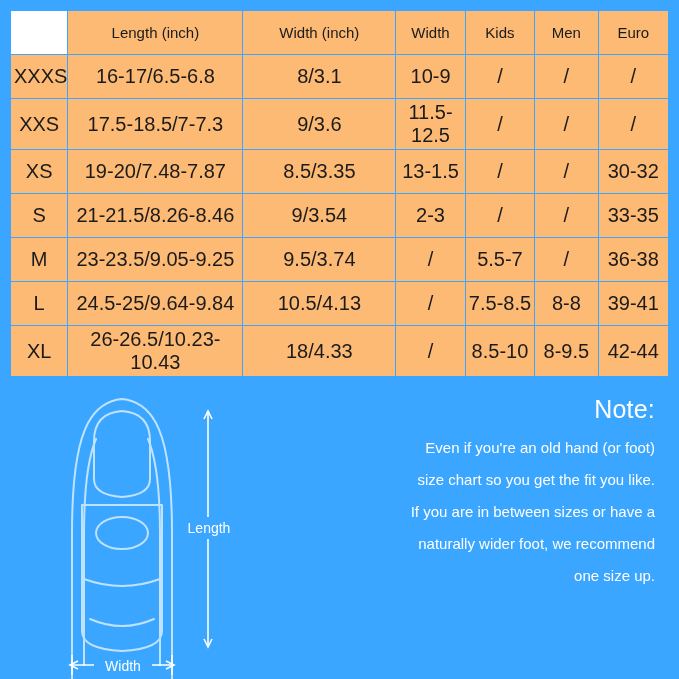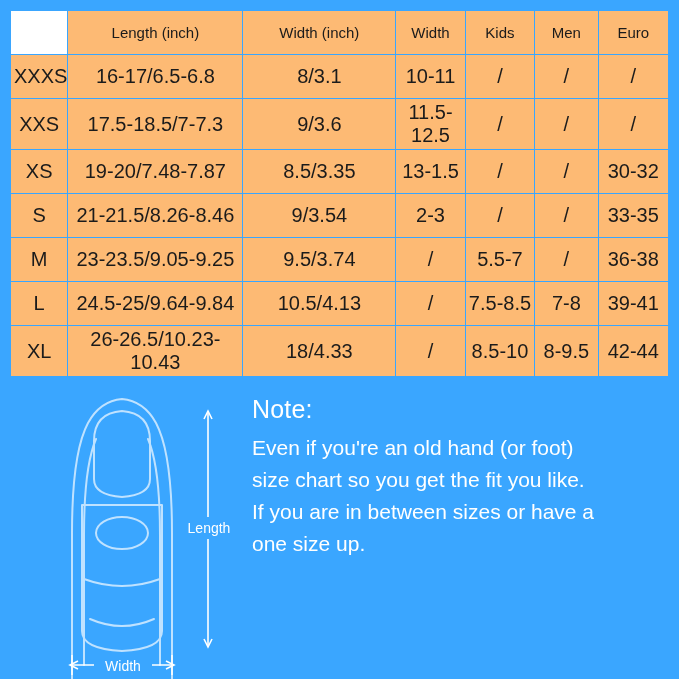--- a/index.html
+++ b/index.html
@@ -68,28 +68,29 @@
   .fin-area {
     position: relative;
     width: 236px;
     height: 300px;
     margin-left: 12px;
   }
   .note-area {
     flex: 1;
     padding: 12px 24px 0 4px;
     color: #ffffff;
+    text-align: right;
   }
   .note-title {
     font-size: 25px;
     margin: 0 0 8px 0;
     letter-spacing: .2px;
   }
   .note-line {
-    font-size: 21px;
+    font-size: 15px;
     line-height: 32px;
     white-space: nowrap;
   }
 
   svg.fin { display: block; }
   .fin-stroke {
     fill: none;
     stroke: #bfe2ff;
     stroke-width: 2;
     stroke-linecap: round;
@@ -131,21 +132,21 @@
           <th>Kids</th>
           <th>Men</th>
           <th>Euro</th>
         </tr>
       </thead>
       <tbody>
         <tr>
           <td>XXXS</td>
           <td>16-17/6.5-6.8</td>
           <td>8/3.1</td>
-          <td>10-11</td>
+          <td>10-9</td>
           <td>/</td>
           <td>/</td>
           <td>/</td>
         </tr>
         <tr>
           <td>XXS</td>
           <td>17.5-18.5/7-7.3</td>
           <td>9/3.6</td>
           <td class="cell-small">11.5-12.5</td>
           <td>/</td>
@@ -178,21 +179,21 @@
           <td>5.5-7</td>
           <td>/</td>
           <td>36-38</td>
         </tr>
         <tr>
           <td>L</td>
           <td>24.5-25/9.64-9.84</td>
           <td>10.5/4.13</td>
           <td>/</td>
           <td>7.5-8.5</td>
-          <td>7-8</td>
+          <td>8-8</td>
           <td>39-41</td>
         </tr>
         <tr>
           <td>XL</td>
           <td>26-26.5/10.23-10.43</td>
           <td>18/4.33</td>
           <td>/</td>
           <td>8.5-10</td>
           <td>8-9.5</td>
           <td>42-44</td>
@@ -235,17 +236,18 @@
         <rect x="82" y="274" width="58" height="20" fill="#3aa6ff"></rect>
         <text class="dim-label" x="111" y="288" text-anchor="middle">Width</text>
       </svg>
     </div>
 
     <div class="note-area">
       <div class="note-title">Note:</div>
       <div class="note-line">Even if you're an old hand (or foot)</div>
       <div class="note-line">size chart so you get the fit you like.</div>
       <div class="note-line">If you are in between sizes or have a</div>
+      <div class="note-line">naturally wider foot, we recommend</div>
       <div class="note-line">one size up.</div>
     </div>
 
   </div>
 </div>
 
 </body></html>

